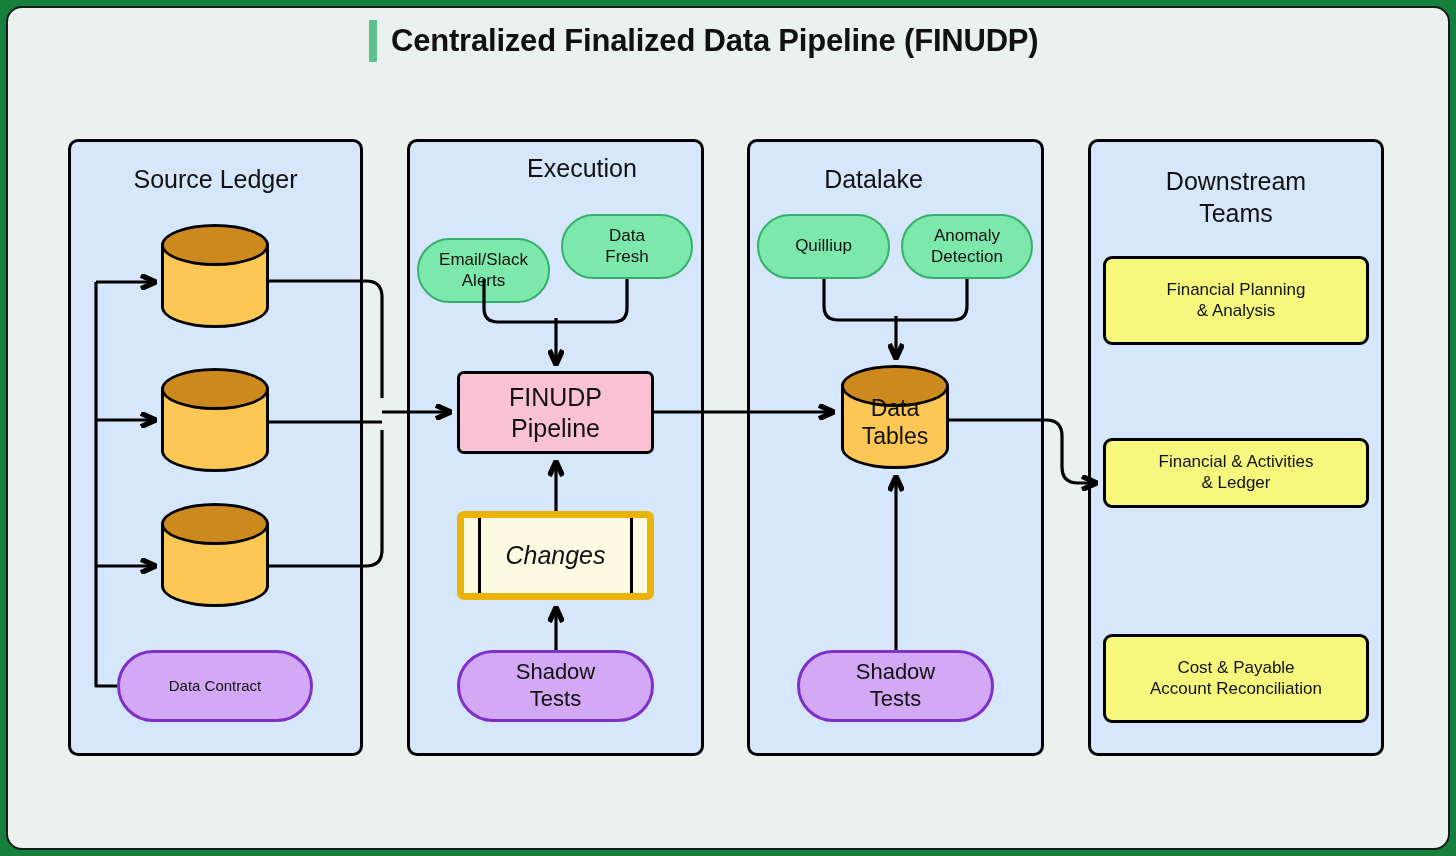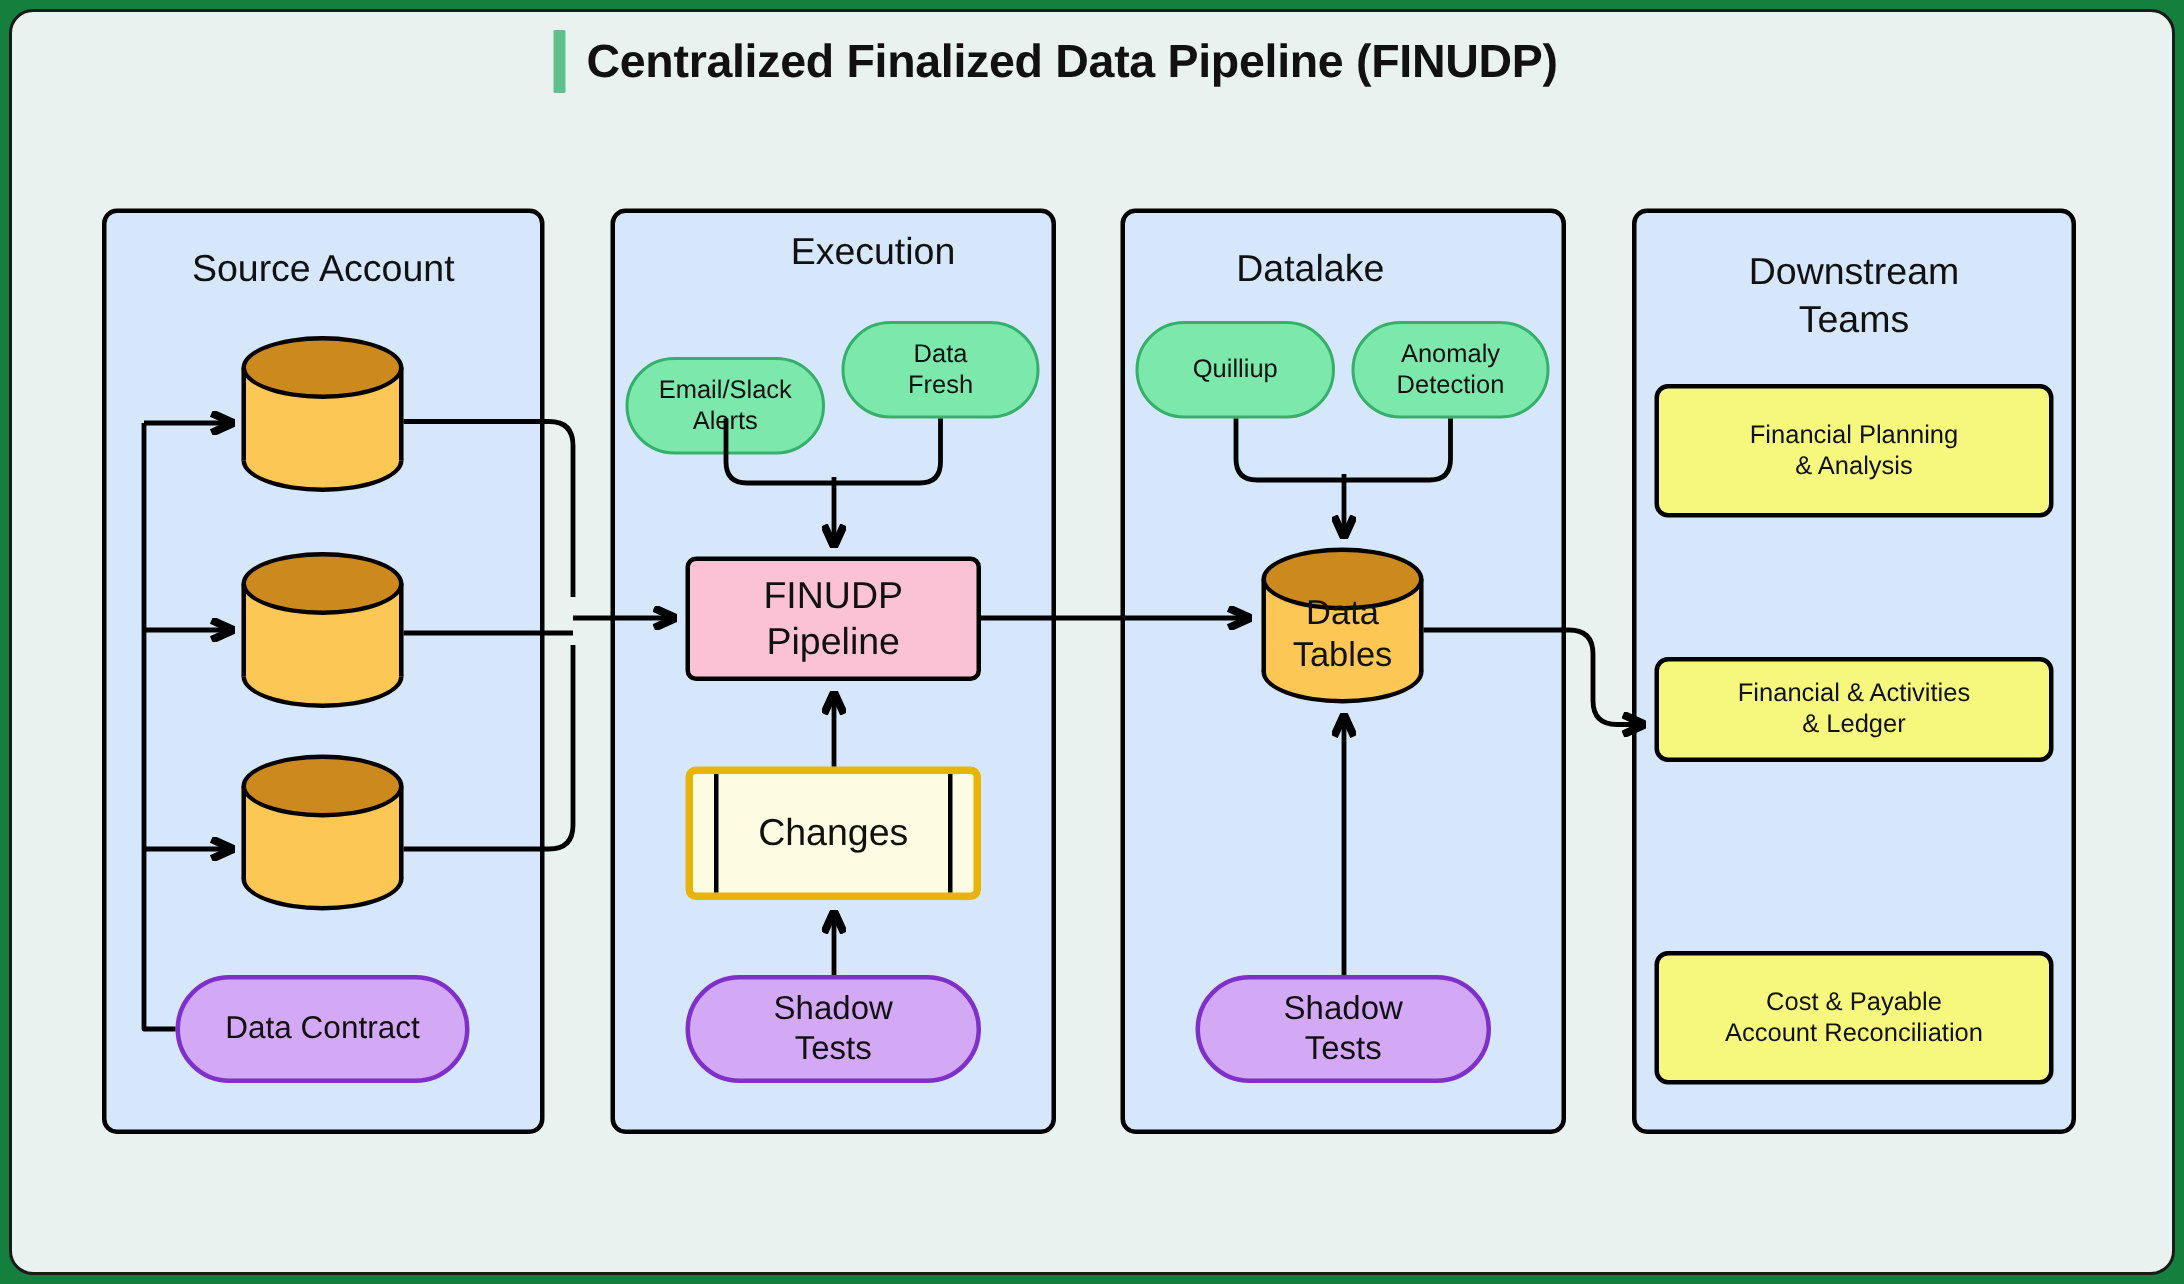--- a/index.html
+++ b/index.html
@@ -86,40 +86,41 @@
     border-radius: 999px;
   }
   .pill-green {
     background: #7de8ac;
     border: 2.5px solid #35b06b;
     font-size: 17px;
   }
   .pill-purple {
     background: #d3a8f5;
     border: 3px solid #7e30c9;
-    font-size: 21px;
+    font-size: 15px;
   }
   .box-pink {
     background: #fbc2d6;
     border: 3px solid #000000;
     border-radius: 7px;
     font-size: 25px;
   }
   .box-yellow {
     background: #f6f87e;
     border: 3px solid #000000;
     border-radius: 9px;
     font-size: 17px;
   }
   
   .subroutine {
     background: #fdfce3;
-    border: 5px solid #eab308;
+    border: 7px solid #eab308;
     border-radius: 7px;
     font-size: 25px;
+    font-style: italic;
   }
   .subroutine .bar {
     position: absolute;
     top: 0;
     bottom: 0;
     width: 0;
     border-left: 3px solid #000000;
   }
   .subroutine .bar.l { left: 14px; }
   .subroutine .bar.r { right: 14px; }
@@ -193,21 +194,21 @@
 
   <div class="frame"></div>
 
   <div class="title-wrap">
     <div class="title-bar"></div>
     <div class="title-text">Centralized Finalized Data Pipeline (FINUDP)</div>
   </div>
 
   <div class="cluster" style="left:68px; top:139px; width:295px; height:617px;">
   </div>
-  <div class="cluster-title" style="left:68px; top:163px; width:295px;">Source Account</div>
+  <div class="cluster-title" style="left:68px; top:163px; width:295px;">Source Ledger</div>
 
   <div class="cyl" style="left:161px; top:224px; width:108px; height:104px;">
     <div class="bot" style="top:62px; height:42px;"></div>
     <div class="body" style="top:21px; height:62px;"></div>
     <div class="top" style="top:0px; height:42px;"></div>
     <div class="label" style="top:30px; height:56px;"></div>
   </div>
 
   <div class="cyl" style="left:161px; top:368px; width:108px; height:104px;">
     <div class="bot" style="top:62px; height:42px;"></div>

